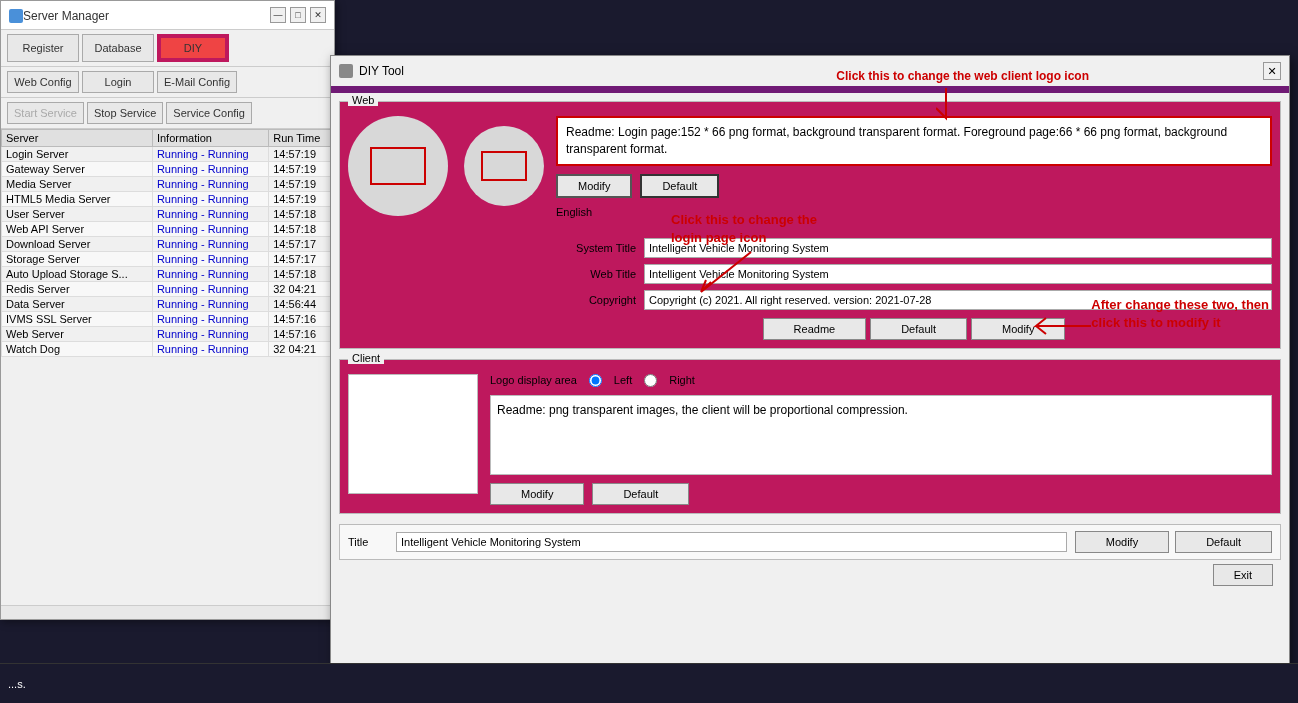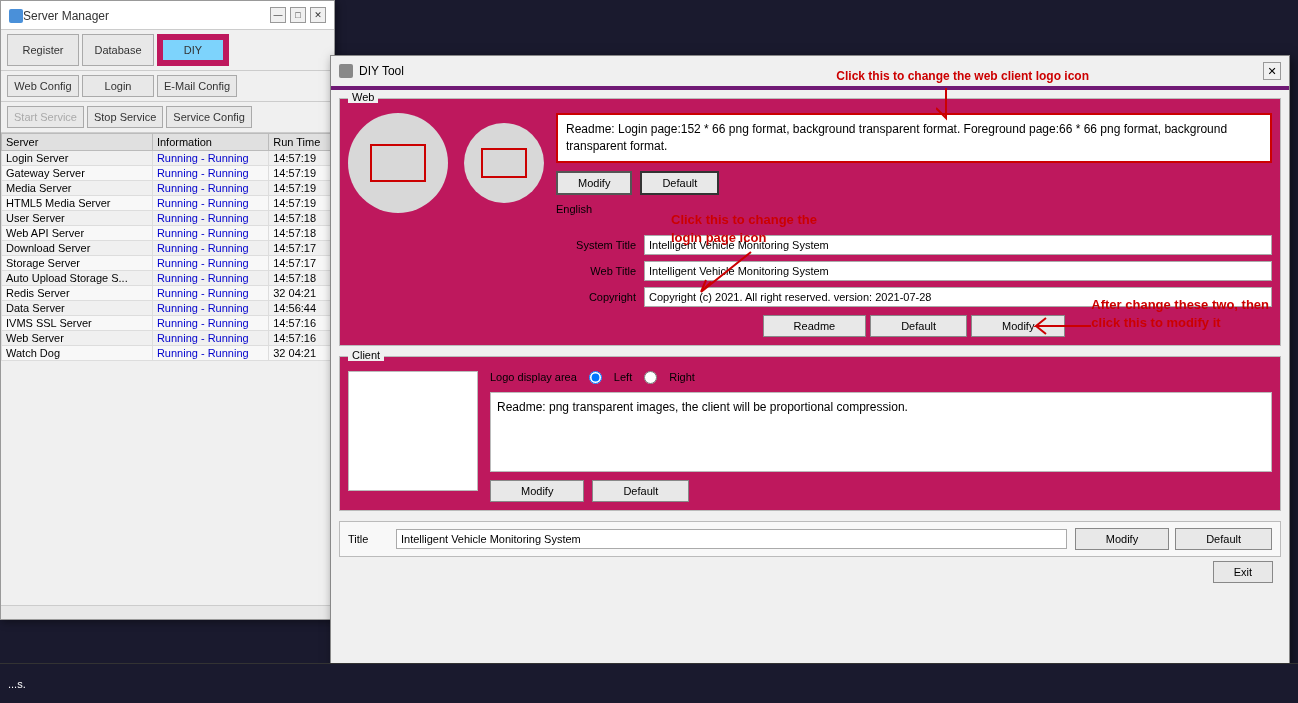--- a/index.html
+++ b/index.html
@@ -52,22 +52,22 @@
       padding: 4px 6px;
       background: #e8e8e8;
       border: 1px solid #aaa;
       cursor: pointer;
       font-size: 11px;
       color: #333;
       min-width: 72px;
       text-align: center;
     }
     .toolbar-btn.active {
-      border: 6px solid #be185d;
-      background: #7dd3fc;
+      border: 4px solid #be185d;
+      background: #ef4444;
     }
     .toolbar-btn.disabled {
       color: #aaa;
       cursor: default;
     }
 
     
     .server-table-container {
       overflow-y: auto;
       overflow-x: hidden;
@@ -102,21 +102,21 @@
       height: 640px;
       background: #f0f0f0;
       border: 1px solid #888;
       box-shadow: 3px 3px 10px rgba(0,0,0,0.5);
     }
     .diy-title-bar {
       background: #f0f0f0;
       padding: 6px 8px;
       display: flex;
       align-items: center;
-      border-bottom: 4px solid #701a75;
+      border-bottom: 7px solid #701a75;
       gap: 6px;
     }
     .diy-title-icon {
       width: 14px; height: 14px;
       background: #888;
       border-radius: 2px;
     }
     .diy-title-text { font-size: 12px; flex: 1; }
     .diy-close-btn {
       width: 18px; height: 18px;

